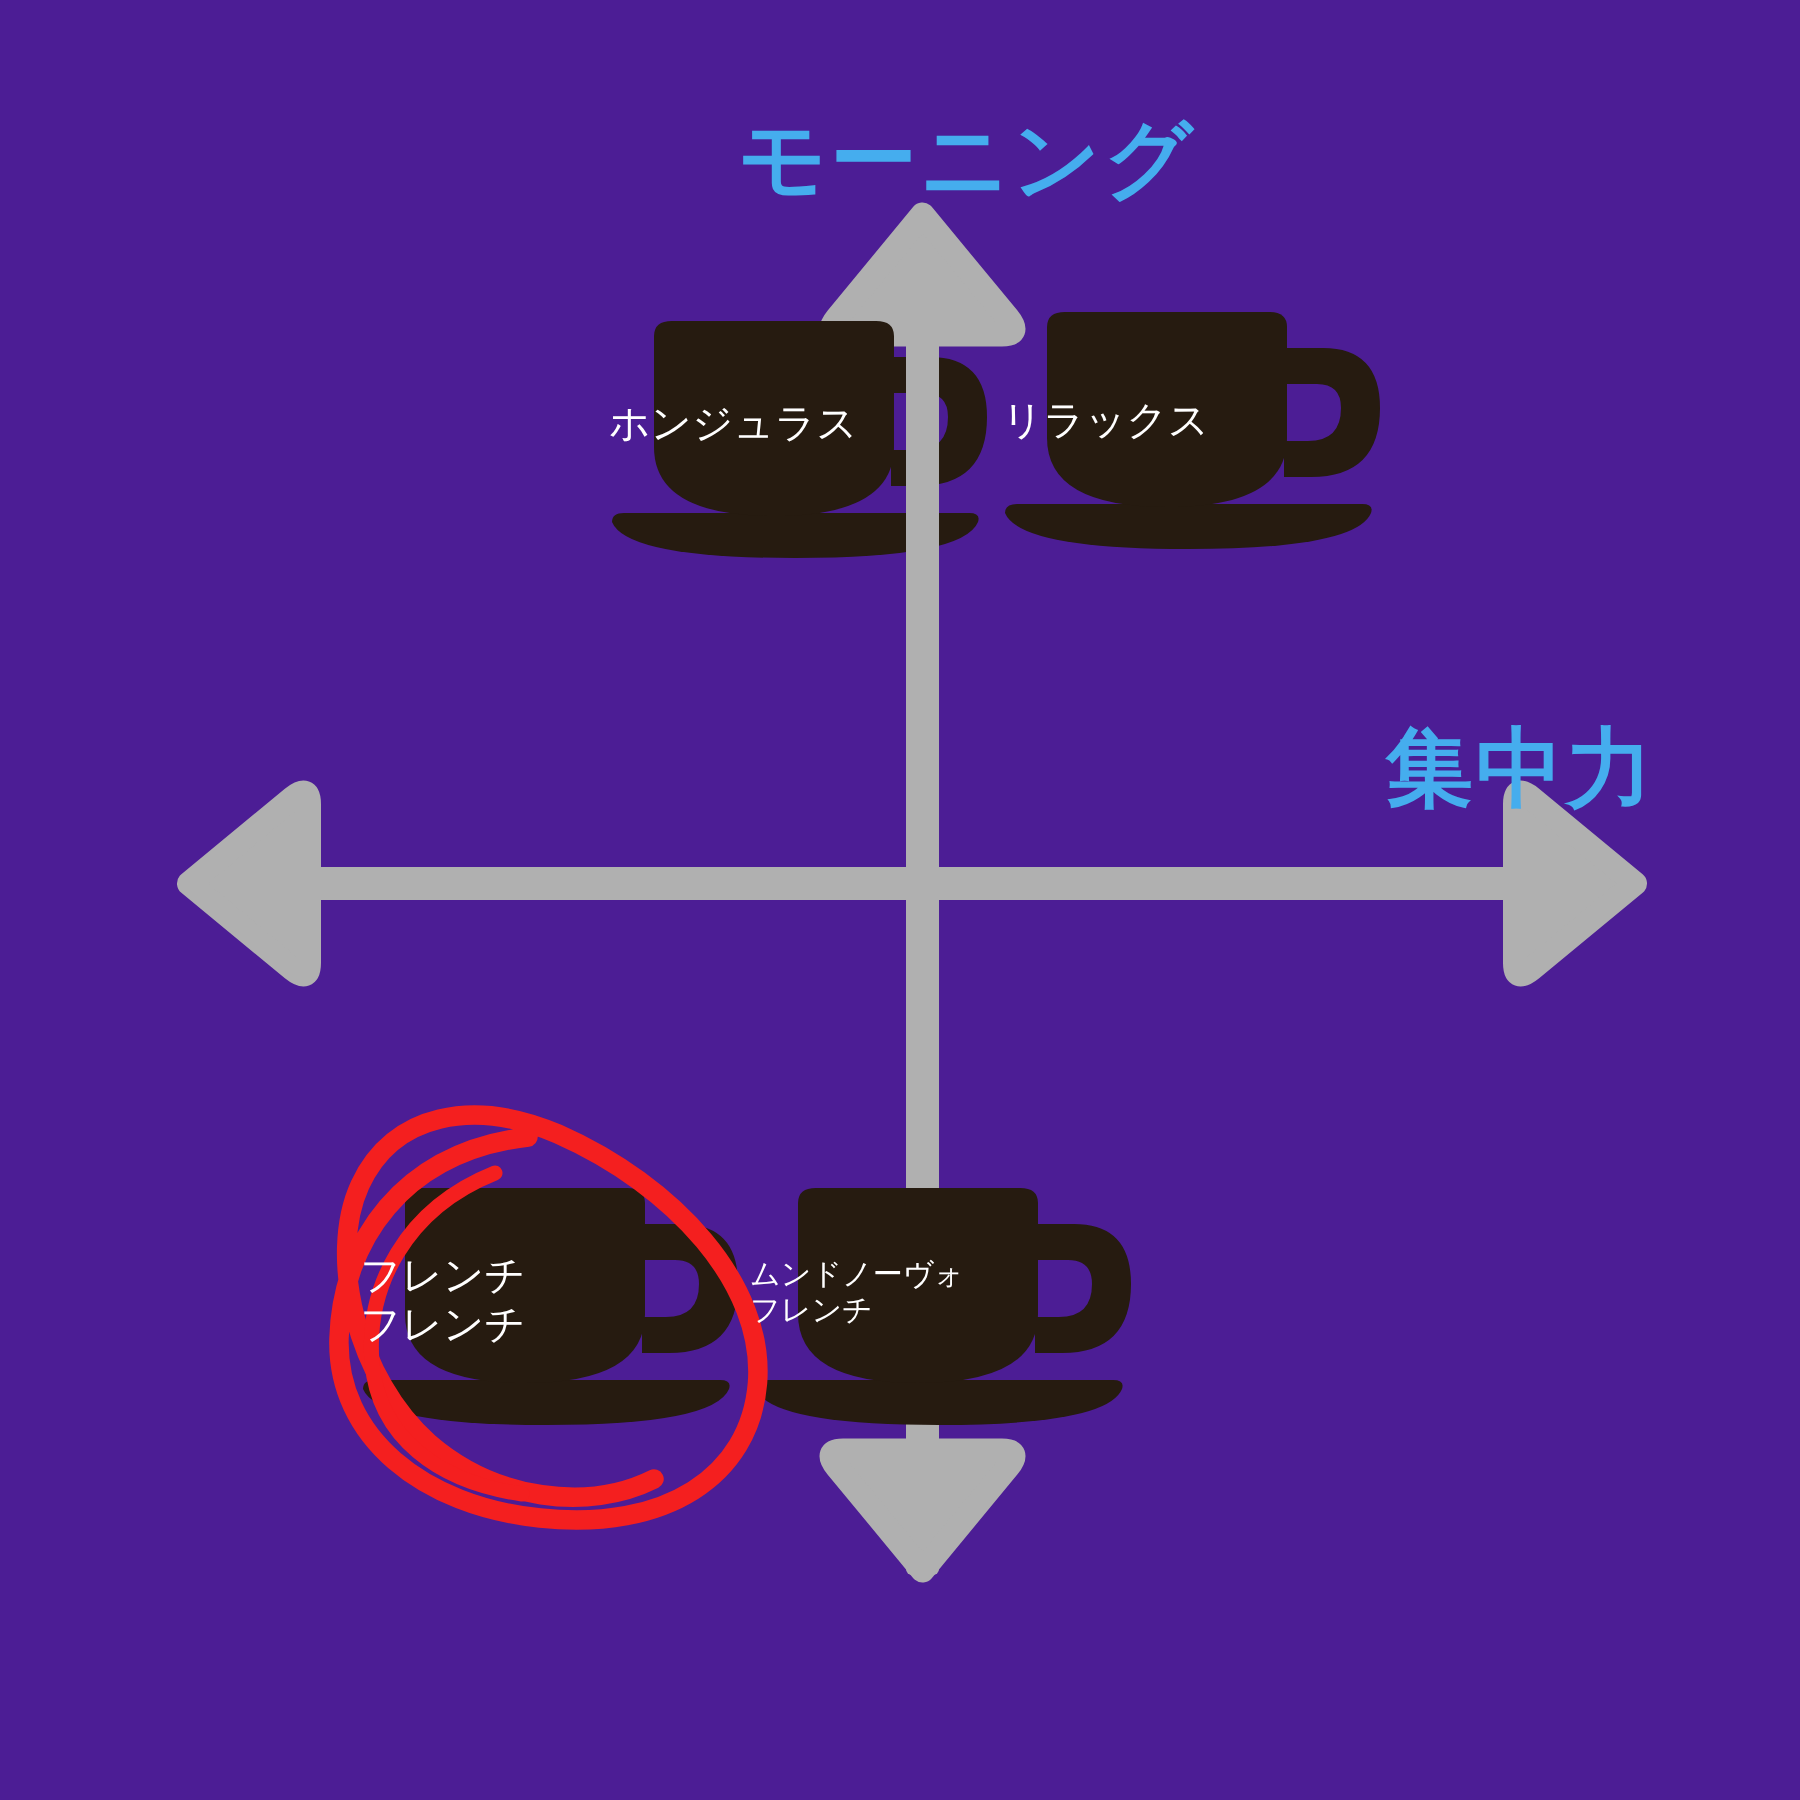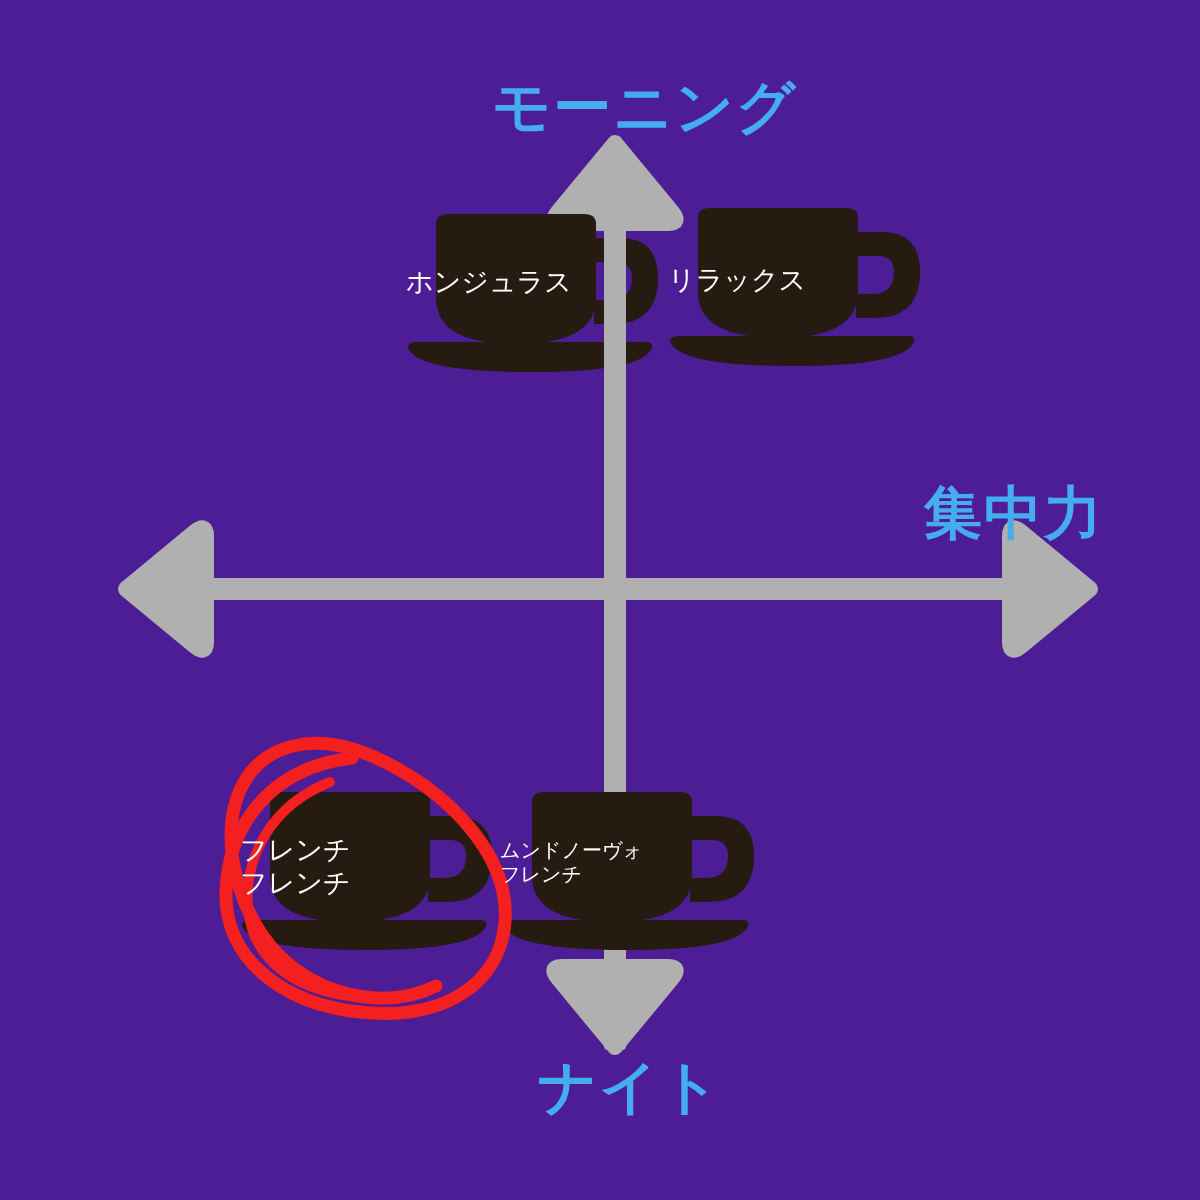--- a/index.html
+++ b/index.html
@@ -144,21 +144,20 @@
                C 270 806 244 858 248 908
                C 252 958 292 988 348 996" stroke-width="10"></path>
     </g>
   </svg>
 
   <div class="axis-label axis-label-top">モーニング</div>
 
 
   <div class="axis-label axis-label-right">集中力</div>
 
-  <div class="axis-label axis-label-bottom">ナイト</div>
 
   <div class="cup-label" style="left:406px; top:266px; width:190px;">
     <span>ホンジュラス</span>
   </div>
 
   <div class="cup-label" style="left:668px; top:264px; width:190px;">
     <span>リラックス</span>
   </div>
 
   <div class="cup-label" style="left:240px; top:834px; width:190px;">

